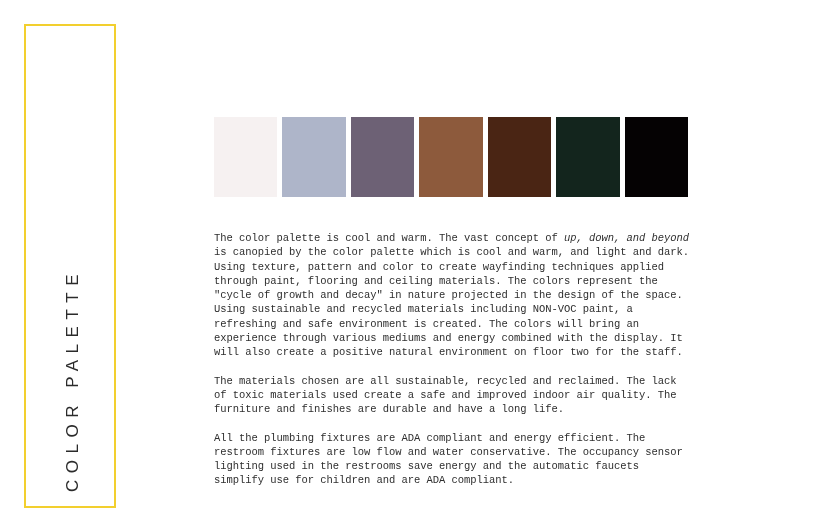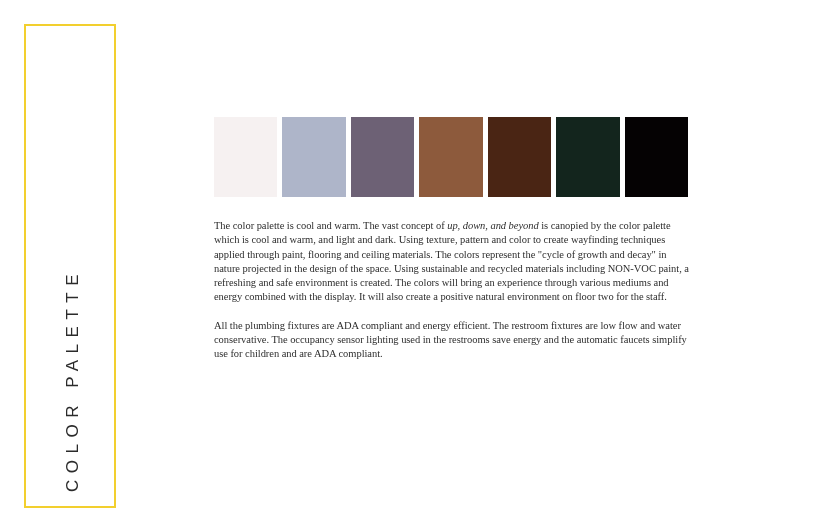--- a/index.html
+++ b/index.html
@@ -66,25 +66,25 @@
   }
 
   
   #copy {
     position: absolute;
     left: 214px;
     top: 219px;
     width: 476px;
   }
   .para {
-    font-family: Liberation Serif, serif;
+    font-family: Liberation Mono, monospace;
     font-size: 10.5px;
     line-height: 14.3px;
     color: #2e2e2e;
-    margin: 0 0 14px 0;
+    margin: 12px 0 14px 0;
     text-align: left;
     letter-spacing: -0.05px;
   }
   .para:last-child { margin-bottom: 0; }
   .it { font-style: italic; }
 </style>
 </head>
 <body>
 
 <div id="title-panel" style="border-color: rgb(242, 207, 46);">
@@ -98,14 +98,15 @@
   <div class="swatch" style="background: rgb(174, 181, 201);"></div>
   <div class="swatch" style="background: rgb(109, 97, 117);"></div>
   <div class="swatch" style="background: rgb(141, 90, 60);"></div>
   <div class="swatch" style="background: rgb(74, 37, 20);"></div>
   <div class="swatch" style="background: rgb(19, 37, 29);"></div>
   <div class="swatch" style="background: rgb(5, 2, 3);"></div>
 </div>
 
 <div id="copy">
   <p class="para"><span>The color palette is cool and warm. The vast concept of </span><span class="it">up, down, and beyond</span><span> is canopied by the color palette which is cool and warm, and light and dark. Using texture, pattern and color to create wayfinding techniques applied through paint, flooring and ceiling materials.  The colors represent the "cycle of growth and decay" in nature projected in the design of the space. Using sustainable and recycled materials including NON-VOC paint, a refreshing and safe environment is created.  The colors will bring an experience through various mediums and energy combined with the display. It will also create a positive natural environment on floor two for the staff.</span></p>
+  <p class="para">The materials chosen are all sustainable, recycled and reclaimed. The lack of toxic materials used create a safe and improved indoor air quality. The furniture and finishes are durable and have a long life.</p>
   <p class="para">All the plumbing fixtures are ADA compliant and energy efficient. The restroom fixtures are low flow and water conservative. The occupancy sensor lighting used in the restrooms save energy and the automatic faucets simplify use for children and are ADA compliant.</p>
 </div>
 
 </body></html>

